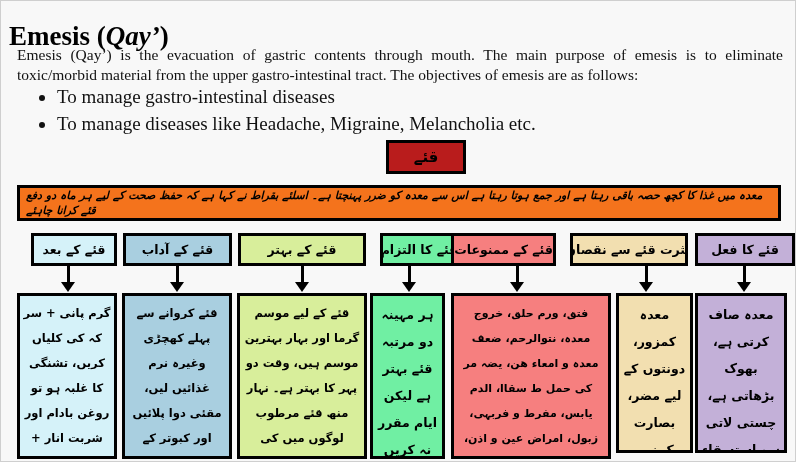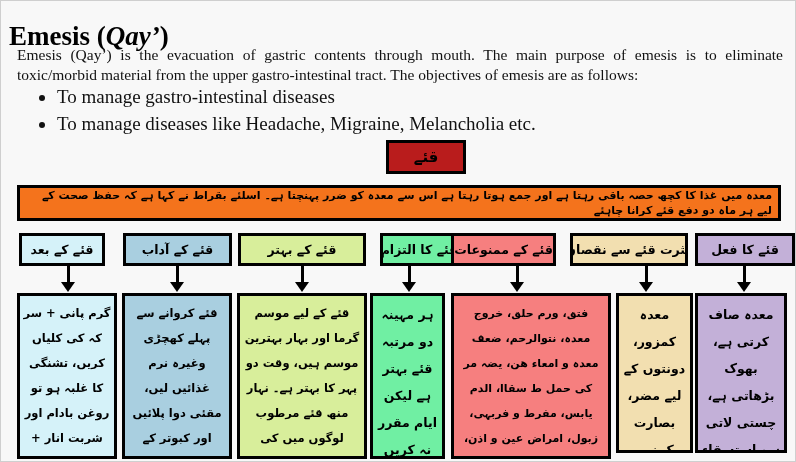--- a/index.html
+++ b/index.html
@@ -14,27 +14,27 @@
          text-align:justify;color:#111;margin:0;}
   .objectives{position:absolute;left:20px;top:86px;width:740px;margin:0;padding-left:36px;
          font-size:19px;line-height:20px;color:#111;}
   .objectives li{margin-bottom:7px;}
   
   .urdu{font-family:"DejaVu Sans",sans-serif;direction:rtl;font-weight:bold;color:#000;}
   .node{position:absolute;box-sizing:border-box;border:3px solid #000;}
   .root{left:385px;top:139px;width:80px;height:34px;display:flex;align-items:center;
         justify-content:center;font-size:15px;}
   .banner{left:16px;top:184px;width:764px;height:36px;display:flex;align-items:center;
-        justify-content:center;font-size:11px;line-height:15px;text-align:right;padding:0 6px;}
+        justify-content:center;font-size:11px;line-height:15px;text-align:left;padding:0 6px;font-style:italic;}
   .hdr{top:232px;height:33px;display:flex;align-items:center;justify-content:center;
         font-size:12.5px;white-space:nowrap;overflow:hidden;}
   .bdy{top:292px;height:166px;padding:5px 3px;text-align:center;font-size:11.5px;
         line-height:25px;overflow:hidden;}
   
-  .c1.hdr{left:18px;width:86px;}   .c1.bdy{left:16px;width:100px;}
+  .c1.hdr{left:30px;width:86px;}   .c1.bdy{left:16px;width:100px;}
   .c2.hdr{left:122px;width:109px;} .c2.bdy{left:121px;width:110px;}
   .c3.hdr{left:237px;width:128px;} .c3.bdy{left:236px;width:130px;}
   .c4.hdr{left:379px;width:78px;}  .c4.bdy{left:369px;width:75px;}
   .c5.hdr{left:450px;width:105px;} .c5.bdy{left:450px;width:160px;font-size:11px;}
   .c6.hdr{left:569px;width:118px;} .c6.bdy{left:615px;width:77px;height:160px;}
   .c7.hdr{left:694px;width:100px;}  .c7.bdy{left:694px;width:92px;height:160px;}
   .c4.bdy,.c6.bdy,.c7.bdy{font-size:12.5px;line-height:27px;}
   
   .arrow{position:absolute;top:265px;width:14px;height:26px;display:flex;
          flex-direction:column;align-items:center;}

